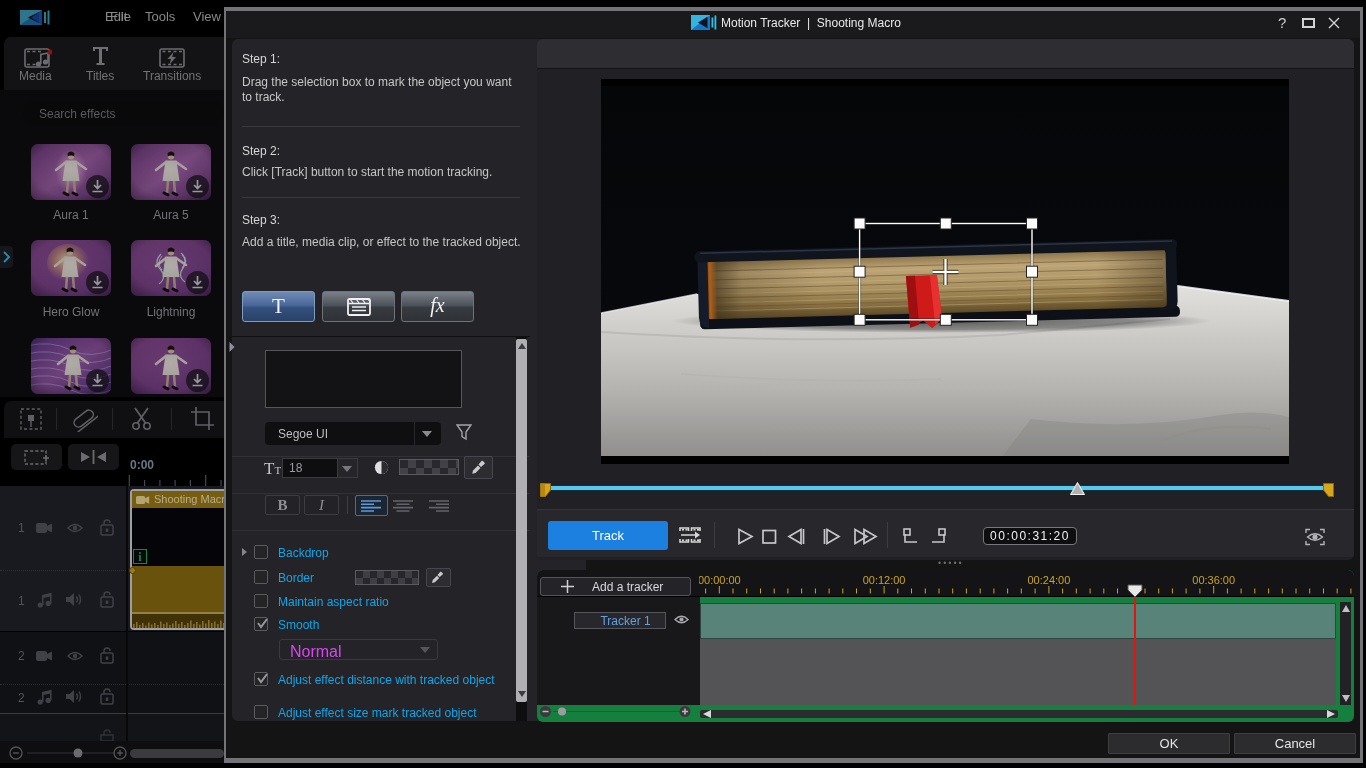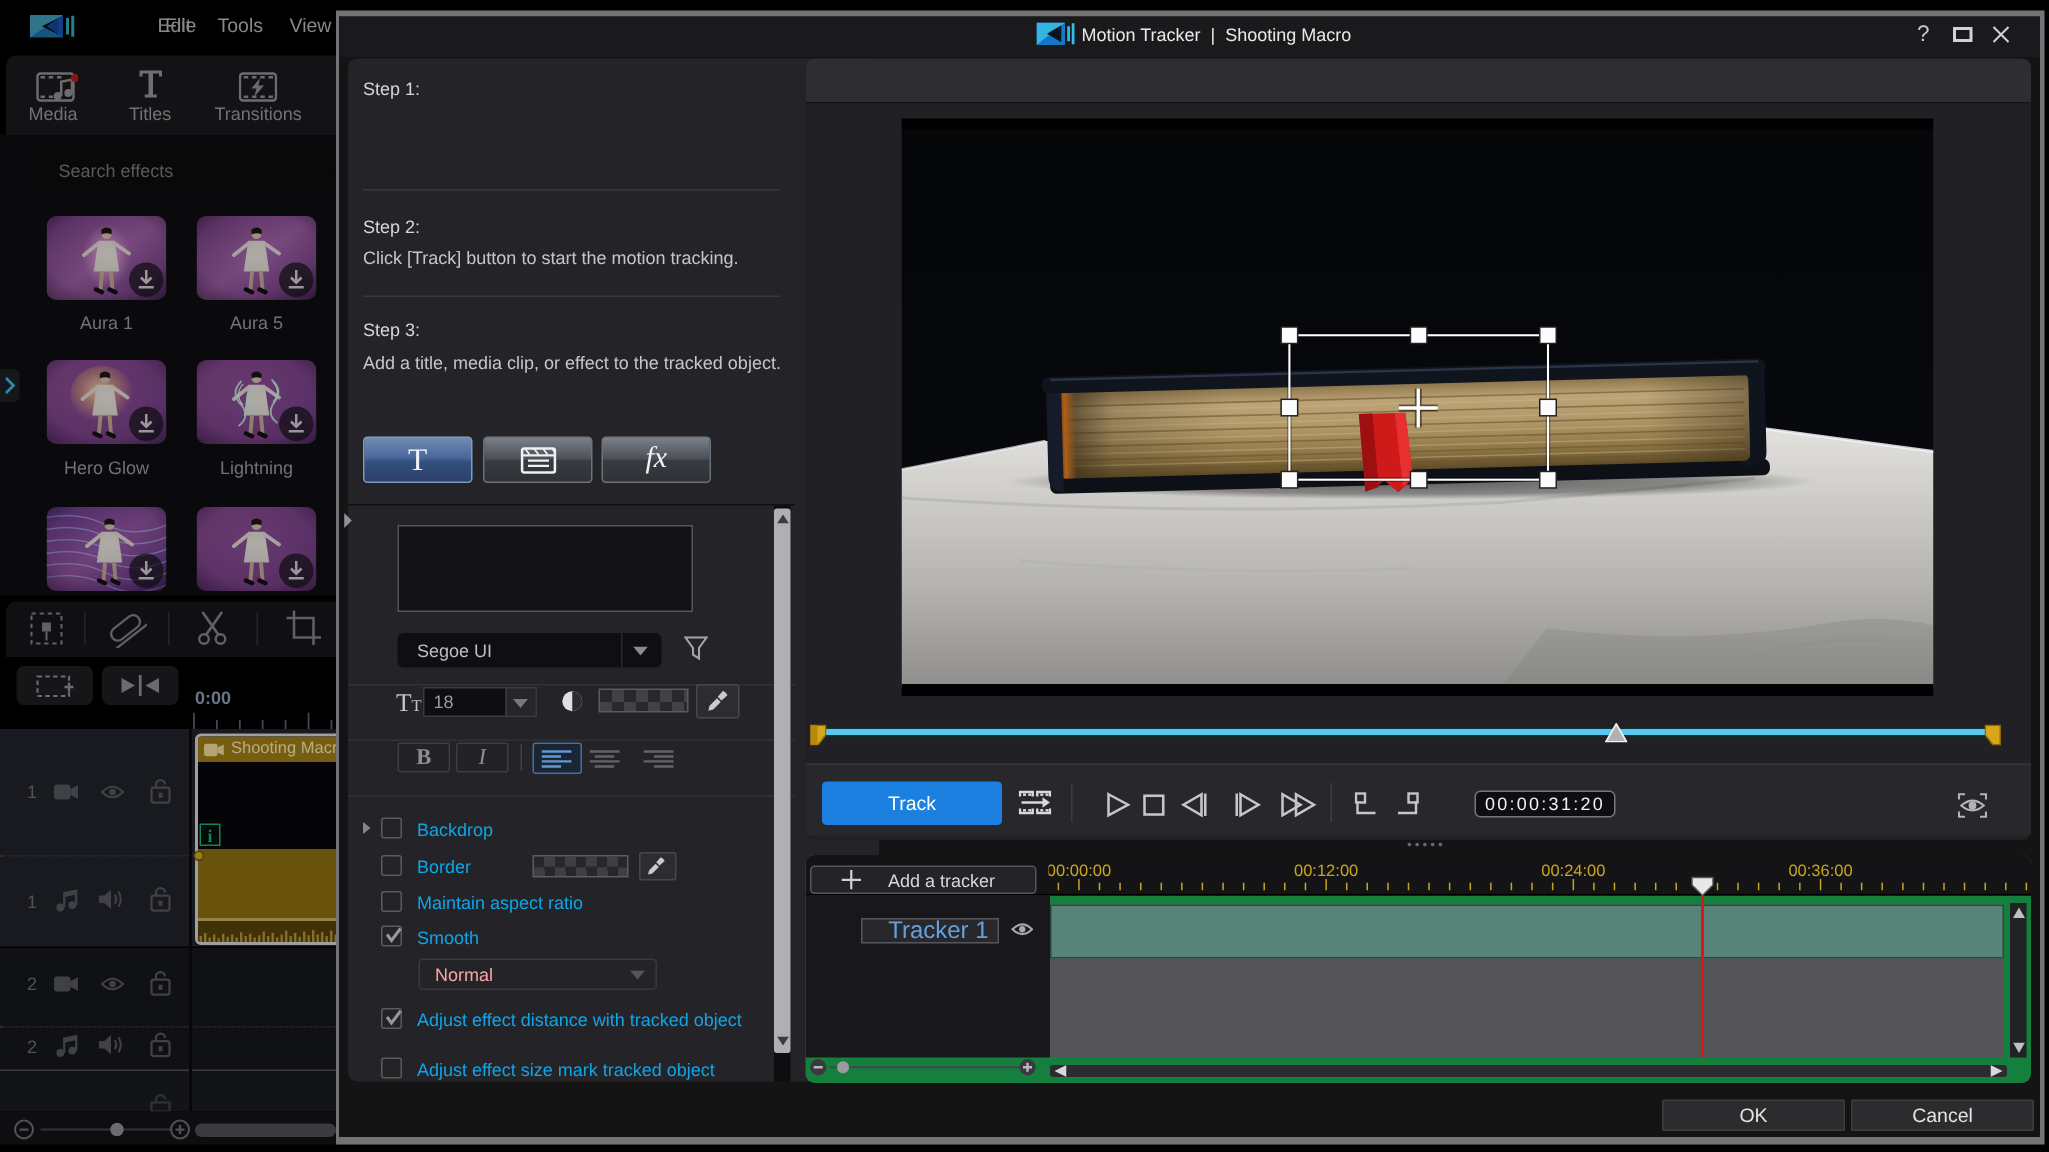--- a/index.html
+++ b/index.html
@@ -450,20 +450,21 @@
       <svg class="abs" style="left:1102px;top:6px;" width="12" height="12" viewBox="0 0 12 12">
         <path d="M1 1 L11 11 M11 1 L1 11" stroke="#d2d2d6" stroke-width="1.4"></path>
       </svg>
     </div>
     <svg class="abs" style="left:2px;top:330px;z-index:11;" width="8" height="12" viewBox="0 0 8 12">
         <path d="M1.5 1 L6.5 6 L1.5 11 Z" fill="#90909a"></path>
       </svg>
     <div id="dlgleft" class="panel" style="left:6px;top:28px;width:354px;height:682px;background:#242428;">
 
       <div class="steph" style="left:10px;top:13px;">Step 1:</div>
+      <div class="stept" style="left:10px;top:36px;width:280px;">Drag the selection box to mark the object you want to track.</div>
       <div class="hr" style="left:10px;top:87px;width:278px;"></div>
       <div class="steph" style="left:10px;top:105px;">Step 2:</div>
       <div class="stept" style="left:10px;top:126px;">Click [Track] button to start the motion tracking.</div>
       <div class="hr" style="left:10px;top:158px;width:278px;"></div>
       <div class="steph" style="left:10px;top:174px;">Step 3:</div>
       <div class="stept" style="left:10px;top:196px;">Add a title, media clip, or effect to the tracked object.</div>
 
       <div class="btn3" style="left:10px;top:252px;border-color:#7f9cc0;background:linear-gradient(#708cb4,#49669a 46%,#33507e 54%,#2a4168);"></div>
       <div class="abs" style="left:10px;top:252px;width:73px;height:31px;text-align:center;font-family:'Liberation Serif',serif;font-size:21px;color:#f2f2f4;line-height:30px;">T</div>
       <div class="btn3" style="left:90px;top:252px;"></div>
@@ -538,21 +539,21 @@
         <path d="M13 2 l-2 -1.5 -3.5 4 2.5 2.5 4-3.5 Z M7 5.5 l-5 5 -0.8 3.3 3.3 -0.8 5-5 Z" fill="#cacace"></path>
       </svg>
       <div class="cb" style="left:22px;top:555px;"></div>
       <div class="cblbl" style="left:46px;top:556px;">Maintain aspect ratio</div>
       <div class="cb" style="left:22px;top:578px;"></div>
       <svg class="abs" style="left:24px;top:578px;" width="13" height="13" viewBox="0 0 13 13">
           <path d="M2 6 L5 10 L11 2" stroke="#97979d" stroke-width="2" fill="none"></path>
         </svg>
       <div class="cblbl" style="left:46px;top:579px;">Smooth</div>
       <div class="abs" style="left:47px;top:600px;width:159px;height:21px;border:1px solid #39393e;border-radius:3px;"></div>
-      <div class="abs" style="left:58px;top:604px;font-size:12px;color:#fca5a5;text-align:center;">Normal</div>
+      <div class="abs" style="left:58px;top:604px;font-size:16px;color:#d946ef;text-align:center;">Normal</div>
       <svg class="abs" style="left:188px;top:608px;" width="10" height="6" viewBox="0 0 10 6">
           <path d="M0 0 h10 L5 6 Z" fill="#55555b"></path>
         </svg>
       <div class="cb" style="left:22px;top:633px;"></div>
       <svg class="abs" style="left:24px;top:633px;" width="13" height="13" viewBox="0 0 13 13">
           <path d="M2 6 L5 10 L11 2" stroke="#97979d" stroke-width="2" fill="none"></path>
         </svg>
       <div class="cblbl" style="left:46px;top:634px;">Adjust effect distance with tracked object</div>
       <div class="cb" style="left:22px;top:666px;"></div>
       <div class="cblbl" style="left:46px;top:667px;">Adjust effect size mark tracked object</div>
@@ -740,21 +741,21 @@
         </g>
         <g stroke="#c9a51d" stroke-width="1">
           <path d="M20.3 16 V23.5 M185.1 16 V23.5 M349.9 16 V23.5 M514.7 16 V23.5 M679.5 16 V23.5"></path>
           <path d="M6.6 18.5 V23.5 M34 18.5 V23.5 M47.7 18.5 V23.5 M61.5 18.5 V23.5 M75.2 18.5 V23.5 M88.9 18.5 V23.5 M102.6 18.5 V23.5 M116.4 18.5 V23.5 M130.1 18.5 V23.5 M143.8 18.5 V23.5 M157.5 18.5 V23.5 M171.3 18.5 V23.5 M198.8 18.5 V23.5 M212.5 18.5 V23.5 M226.3 18.5 V23.5 M240 18.5 V23.5 M253.7 18.5 V23.5 M267.4 18.5 V23.5 M281.2 18.5 V23.5 M294.9 18.5 V23.5 M308.6 18.5 V23.5 M322.3 18.5 V23.5 M336.1 18.5 V23.5 M363.6 18.5 V23.5 M377.3 18.5 V23.5 M391.1 18.5 V23.5 M404.8 18.5 V23.5 M418.5 18.5 V23.5 M432.2 18.5 V23.5 M446 18.5 V23.5 M459.7 18.5 V23.5 M473.4 18.5 V23.5 M487.1 18.5 V23.5 M500.9 18.5 V23.5 M528.4 18.5 V23.5 M542.1 18.5 V23.5 M555.8 18.5 V23.5 M569.6 18.5 V23.5 M583.3 18.5 V23.5 M597 18.5 V23.5 M610.7 18.5 V23.5 M624.5 18.5 V23.5 M638.2 18.5 V23.5 M651.9 18.5 V23.5"></path>
         </g>
       </svg>
 
       <div class="abs" style="left:0;top:27px;width:162.7px;height:108px;background:#18181b;"></div>
       <div class="abs" style="left:162.7px;top:32.8px;width:636px;height:36.2px;background:#588379;border:1px solid #2e463f;"></div>
       <div class="abs" style="left:162.7px;top:69px;width:636px;height:66px;background:#545457;"></div>
-      <div class="abs" style="left:36.6px;top:41.5px;width:92px;height:17px;background:#28282c;border:1px solid #55555b;text-align:center;font-size:16px;color:#64a0dc;line-height:16px;padding-left:12px;">Tracker 1</div>
+      <div class="abs" style="left:36.6px;top:41.5px;width:92px;height:17px;background:#28282c;border:1px solid #55555b;text-align:center;font-size:12px;color:#64a0dc;line-height:16px;padding-left:12px;">Tracker 1</div>
       <svg class="abs" style="left:137px;top:44px;" width="15" height="11" viewBox="0 0 15 11">
         <path d="M1 5.5 Q 7.5 -1 14 5.5 Q 7.5 12 1 5.5 Z" fill="none" stroke="#a8a8ac" stroke-width="1.4"></path>
         <circle cx="7.5" cy="5.5" r="2.1" fill="#a8a8ac"></circle>
       </svg>
 
       <svg class="abs" style="left:589.6px;top:14px;" width="16" height="14" viewBox="0 0 16 14">
         <path d="M1 1 H15 V6 L8 13 L1 6 Z" fill="#e8e8e8" stroke="#555" stroke-width="1"></path>
       </svg>
       <div class="abs" style="left:597px;top:27px;width:1.5px;height:108px;background:#e01414;"></div>
 

